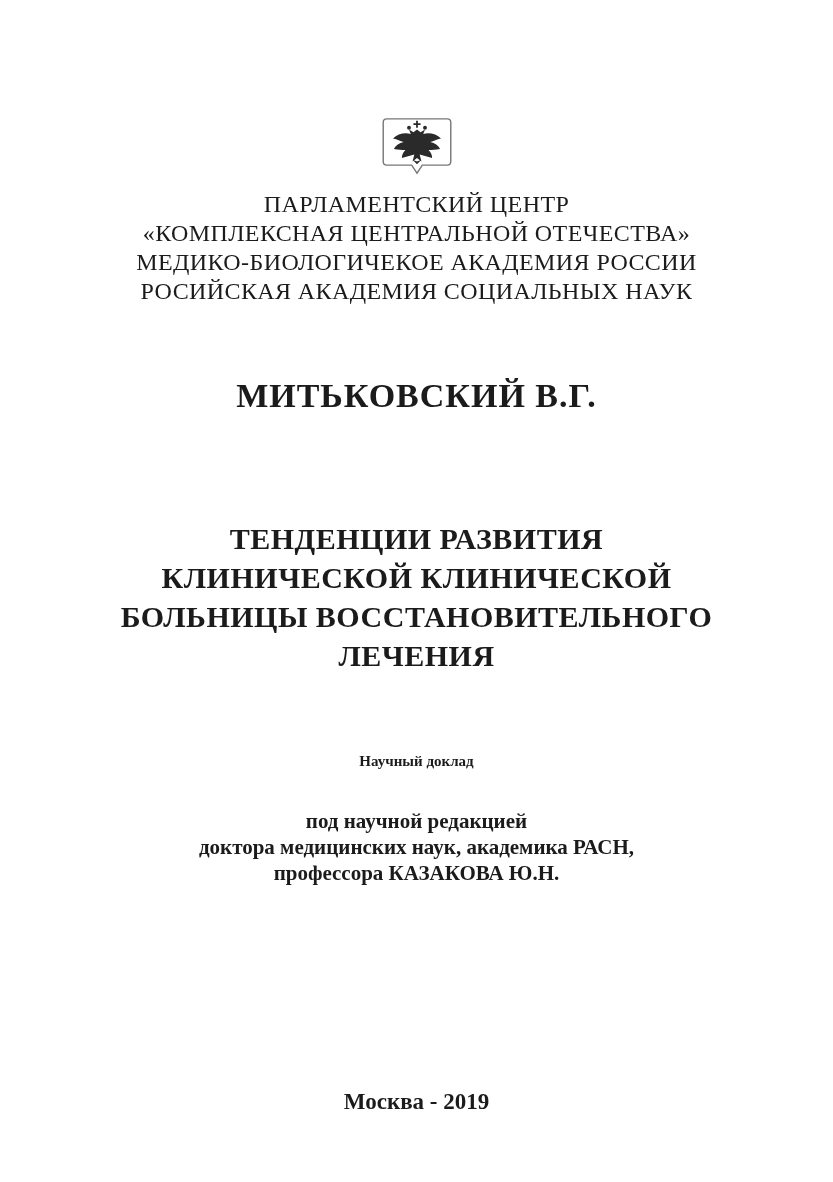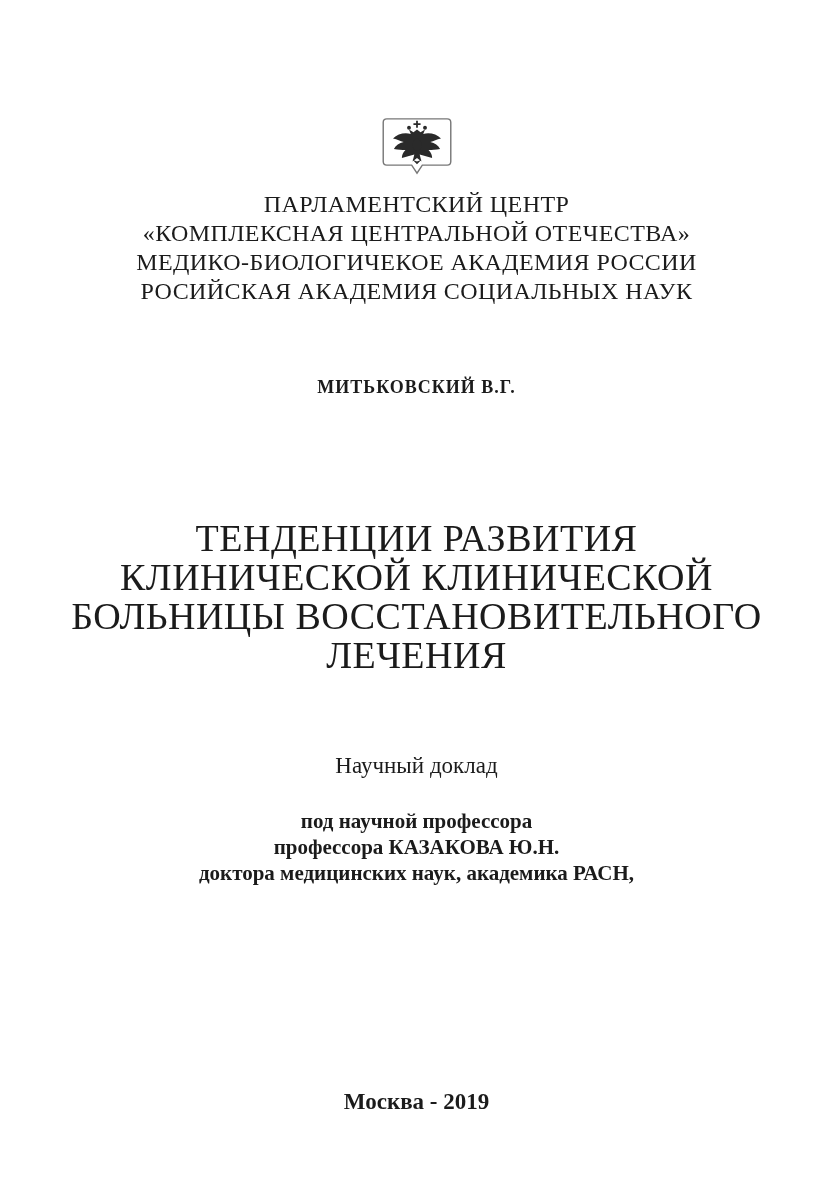--- a/index.html
+++ b/index.html
@@ -28,35 +28,35 @@
   }
   .header-block {
     top: 173px;
     font-size: 24px;
     line-height: 29px;
     letter-spacing: 0.4px;
     font-weight: 400;
   }
   .author-line {
     top: 360px;
-    font-size: 18px;
+    font-size: 34px;
     font-weight: 700;
     letter-spacing: 1px;
   }
   .title-block {
     top: 502px;
-    font-size: 38px;
+    font-size: 30px;
     line-height: 39px;
-    font-weight: 400;
+    font-weight: 700;
     letter-spacing: 0.5px;
   }
   .subtitle-line {
     top: 736px;
-    font-size: 23px;
-    font-weight: 400;
+    font-size: 15px;
+    font-weight: 700;
   }
   .editor-block {
     top: 791px;
     font-size: 21px;
     line-height: 26px;
     font-weight: 700;
   }
   .imprint-line {
     top: 1072px;
     font-size: 23px;
@@ -101,20 +101,20 @@
   <div class="centered title-block">
     <div>ТЕНДЕНЦИИ РАЗВИТИЯ</div>
     <div>КЛИНИЧЕСКОЙ КЛИНИЧЕСКОЙ</div>
     <div>БОЛЬНИЦЫ ВОССТАНОВИТЕЛЬНОГО</div>
     <div>ЛЕЧЕНИЯ</div>
   </div>
 
   <div class="centered subtitle-line">Научный доклад</div>
 
   <div class="centered editor-block">
-    <div>под научной профессора</div>
+    <div>под научной редакцией</div>
+    <div>доктора медицинских наук, академика РАСН,</div>
     <div>профессора КАЗАКОВА Ю.Н.</div>
-    <div>доктора медицинских наук, академика РАСН,</div>
   </div>
 
   <div class="centered imprint-line">Москва - 2019</div>
 
 </div>
 
 </body></html>

